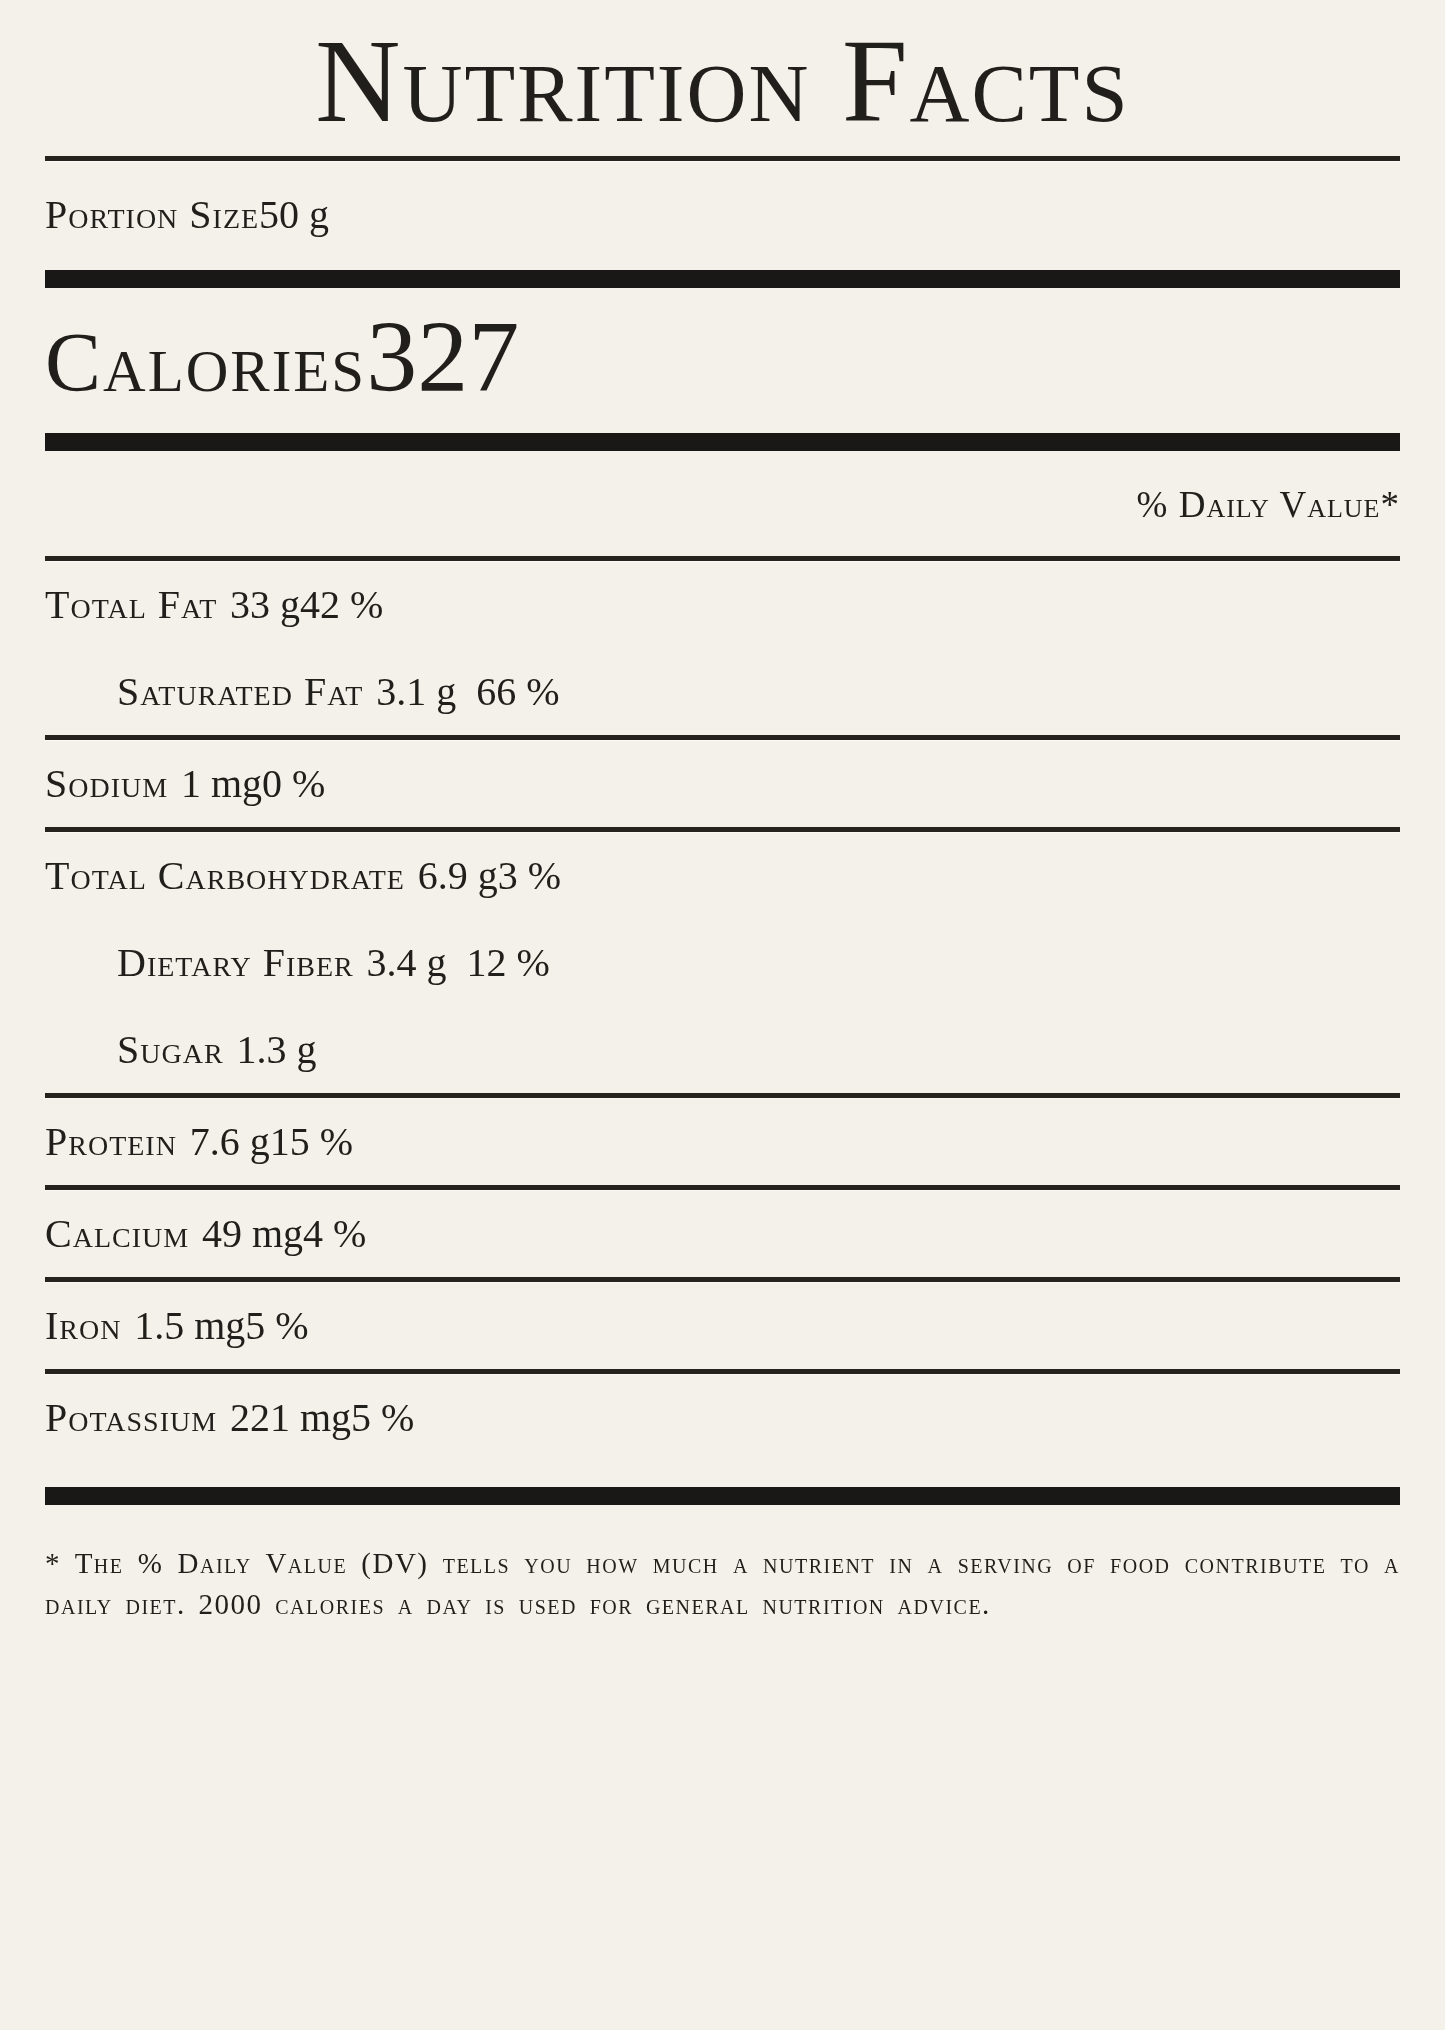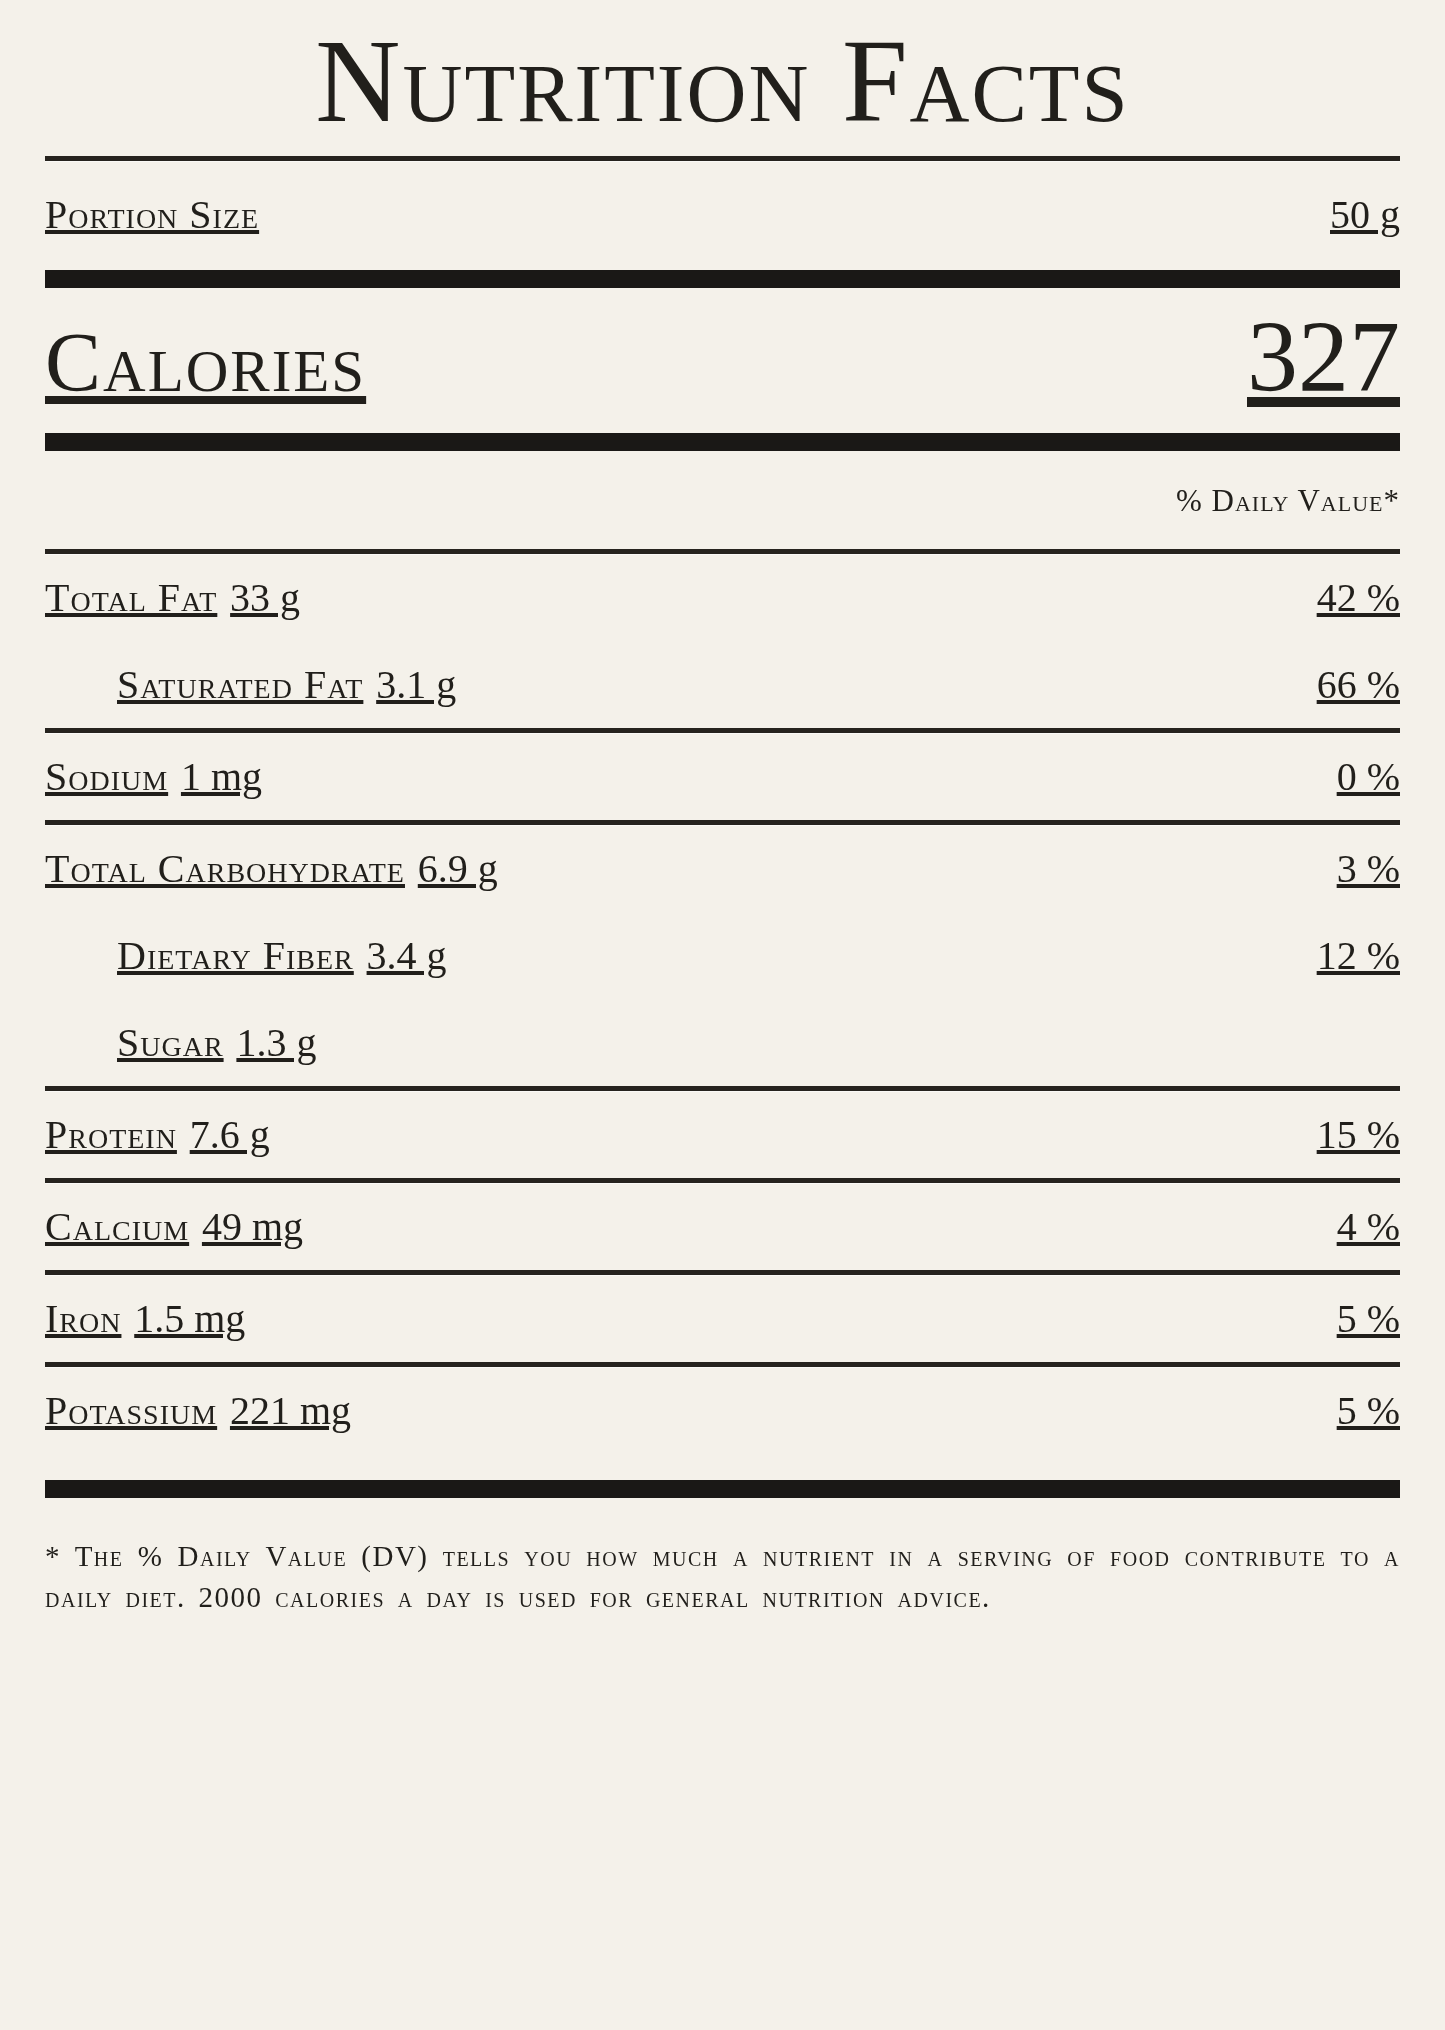--- a/index.html
+++ b/index.html
@@ -39,23 +39,22 @@
     background: #26231e;
     box-shadow: 0 1px 0 rgba(255,255,255,0.55);
   }
   .rule-thick {
     height: 18px;
     background: #1a1816;
   }
   
   .row {
     display: flex;
-    justify-content: space-between;
+    justify-content: flex-start;
     align-items: baseline;
-    text-decoration: underline;
   }
   .portion-row {
     padding: 30px 0 32px 0;
     font-size: 40px;
   }
   .portion-row .name { letter-spacing: 1px; }
   .calories-row {
     padding: 18px 0 24px 0;
   }
   .calories-row .name {
@@ -63,21 +62,21 @@
     font-variant: small-caps;
     letter-spacing: 2px;
     line-height: 1.1;
   }
   .calories-row .value {
     font-size: 102px;
     line-height: 1.0;
   }
   .dv-header {
     text-align: right;
-    font-size: 31px;
+    font-size: 37px;
     padding: 32px 0 30px 0;
     letter-spacing: 1px;
   }
   .nutrient-row {
     padding: 20px 0;
     font-size: 40px;
   }
   .nutrient-row .name {
     font-variant: small-caps;
     letter-spacing: 1px;

